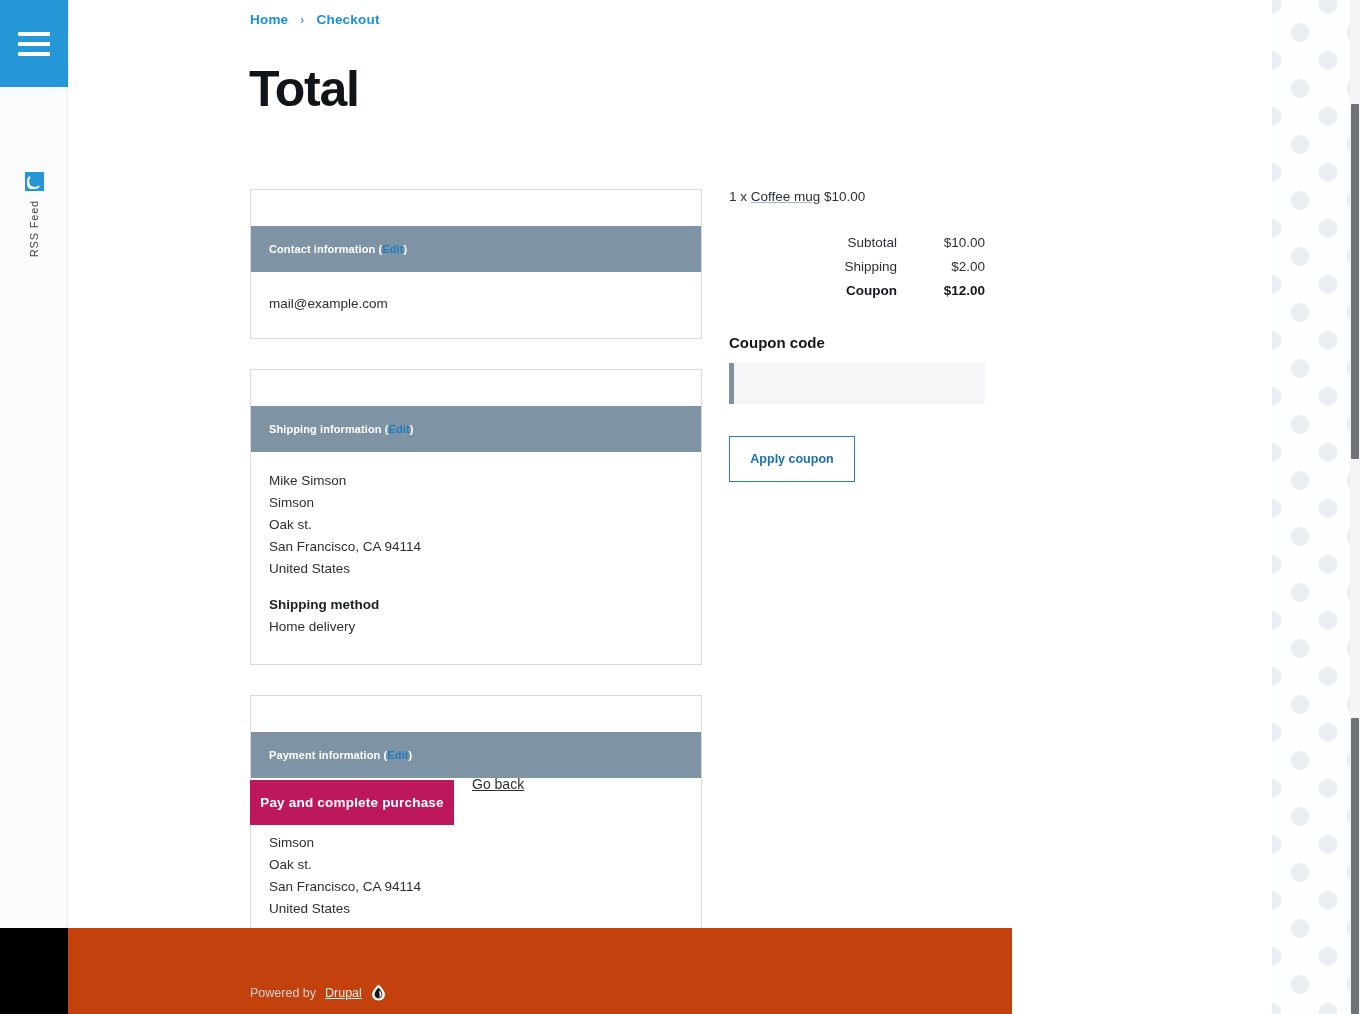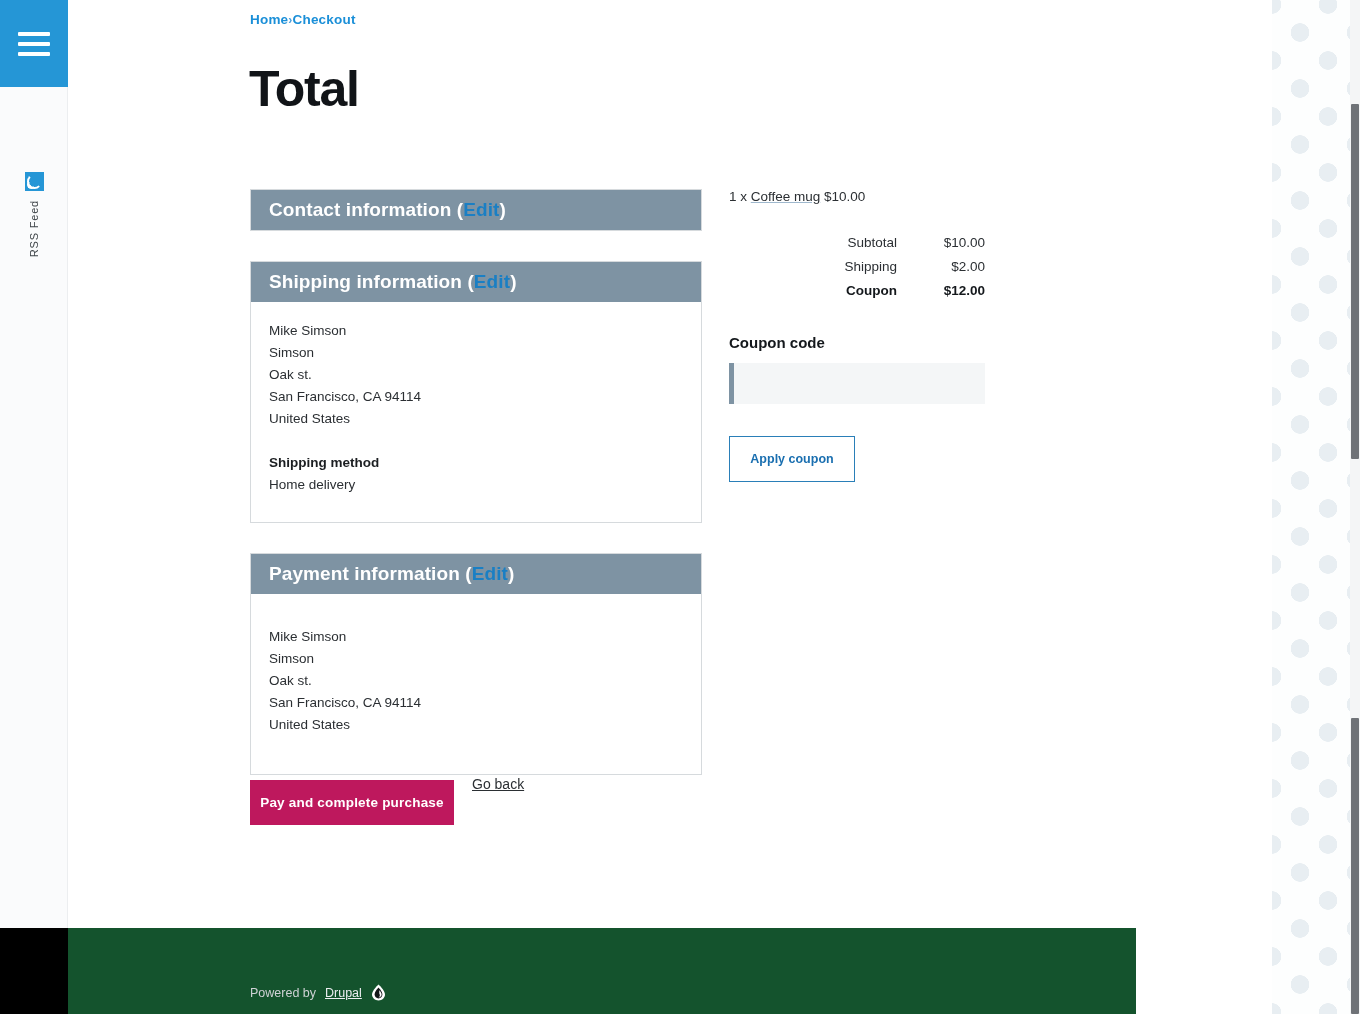--- a/index.html
+++ b/index.html
@@ -62,46 +62,46 @@
     writing-mode: vertical-rl;
     transform: rotate(180deg);
     font-size: 11px; letter-spacing: 0.8px; color: #3f4549; font-weight: 400;
   }
 
   
   .main { position: absolute; top: 0; left: 68px; width: 1204px; height: 928px; background: #fff; }
 
   .breadcrumb {
     position: absolute; top: 12px; left: 182px;
-    display: flex; align-items: center; gap: 0;
+    display: flex; align-items: center; gap: 12px;
     font-size: 13.5px; font-weight: 700; letter-spacing: .2px;
   }
   .breadcrumb a { color: #1a8fd8; text-decoration: none; }
   .breadcrumb .sep { color: #4a9fdd; font-size: 12px; font-weight: 700; }
 
   .page-title {
     position: absolute; top: 64px; left: 181px;
     margin: 0; font-size: 50px; line-height: 1; font-weight: 800;
     letter-spacing: -1.2px; color: #111418;
   }
 
   
   .left-col { position: absolute; top: 189px; left: 182px; width: 452px; }
   .right-col { position: absolute; top: 189px; left: 661px; width: 300px; }
 
   
   .panel { border: 1px solid #d6dadd; margin-bottom: 30px; background: #fff; }
   .panel-head {
     background: #7e93a3; color: #fff;
-    padding: 9px 18px; font-size: 19px; font-weight: 700; letter-spacing: .1px;
+    padding: 17px 18px; font-size: 11px; font-weight: 700; letter-spacing: .1px; margin-top: 36px;
   }
   .panel-head a { color: #1a7fc4; text-decoration: none; font-weight: 700; }
   .panel-body { padding: 18px 18px 20px 18px; font-size: 13.5px; color: #2b2f33; line-height: 22px; }
   .panel-body .line { white-space: pre; }
-  .panel-body .subhead { font-weight: 700; margin-top: 22px; color: #1b1e21; }
+  .panel-body .subhead { font-weight: 700; margin-top: 14px; color: #1b1e21; }
   .panel-body .gap { height: 14px; }
   #contact-panel .panel-body { padding: 21px 18px 23px 18px; }
   #shipping-panel .panel-body { padding-bottom: 26px; }
   #payment-panel .panel-body { padding-bottom: 38px; }
 
   
   .actions { position: absolute; top: 780px; left: 182px; display: flex; align-items: flex-start; }
   .btn-primary {
     background: #be185d; color: #fff; border: none;
     width: 204px; height: 45px; font-size: 13.5px; font-weight: 700;
@@ -129,21 +129,21 @@
     font-size: 13.5px; padding: 0 12px; color: #2b2f33;
     font-family: inherit; outline: none;
   }
   .btn-outline {
     margin-top: 32px; width: 126px; height: 46px;
     background: #fff; border: 1.5px solid #2a7fb8; color: #1a6fb0;
     font-size: 12.5px; font-weight: 700; cursor: pointer; font-family: inherit;
   }
 
   
-  .footer { position: absolute; top: 928px; left: 0; width: 1136px; height: 86px; background: #14532d; }
+  .footer { position: absolute; top: 928px; left: 0; width: 1012px; height: 86px; background: #c2410c; }
   .footer-left { position: absolute; top: 0; left: 0; width: 68px; height: 86px; background: #000; }
   .powered {
     position: absolute; top: 56px; left: 250px;
     display: flex; align-items: center; gap: 9px;
     font-size: 12.5px; color: #cfd2d5;
   }
   .powered a { color: #eceef0; text-decoration: underline; }
   .drupal-drop {
     width: 15px; height: 17px; position: relative; display: inline-block;
   }
@@ -184,20 +184,23 @@
       <span class="sep">›</span>
       <a href="#">Checkout</a>
     </nav>
 
     <h1 class="page-title">Total</h1>
 
     <div class="left-col">
 
       <section class="panel" id="contact-panel">
         <div class="panel-head"><span>Contact information (</span><a href="#">Edit</a><span>)</span></div>
+        <div class="panel-body">
+          <div class="line">mail@example.com</div>
+        </div>
       </section>
 
       <section class="panel" id="shipping-panel">
         <div class="panel-head"><span>Shipping information (</span><a href="#">Edit</a><span>)</span></div>
         <div class="panel-body">
           <div class="line">Mike Simson</div>
           <div class="line">Simson</div>
           <div class="line">Oak st.</div>
           <div class="line">San Francisco, CA 94114</div>
           <div class="line">United States</div>

